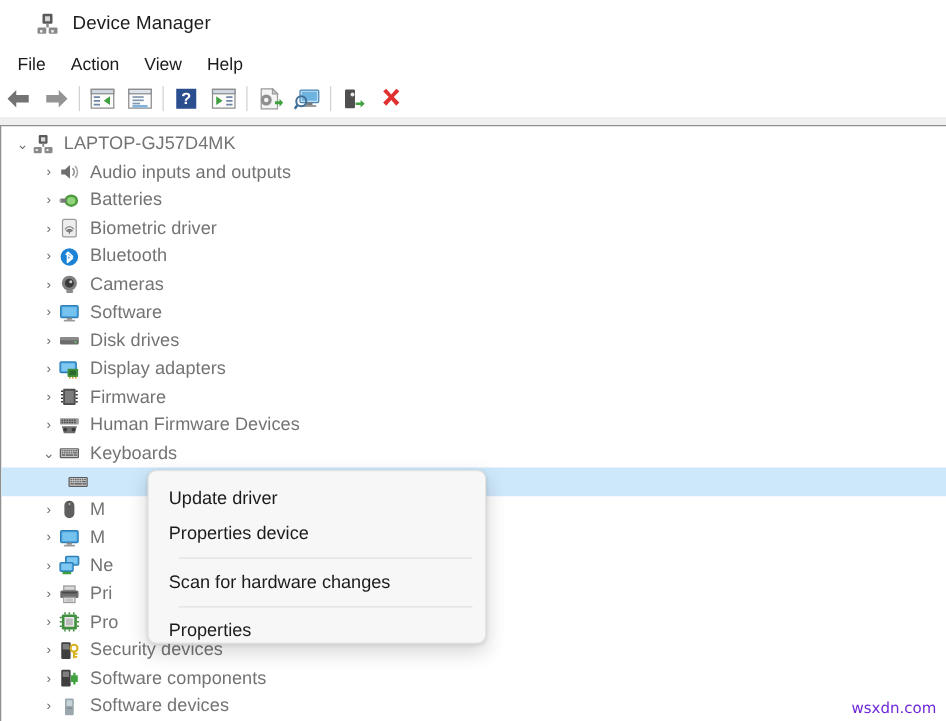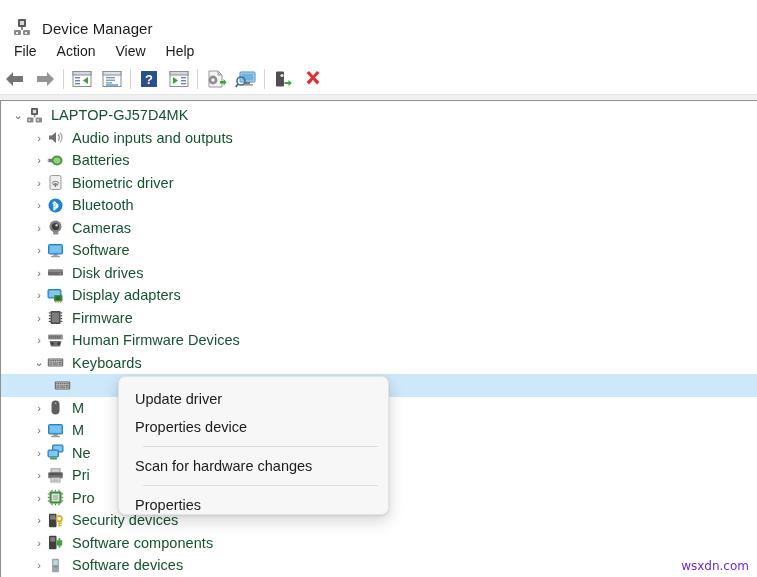--- a/index.html
+++ b/index.html
@@ -5,22 +5,22 @@
   html,body{margin:0;padding:0;}
   body{
     width:757px;height:577px;overflow:hidden;position:relative;
     background:#ffffff;
     font-family:"Liberation Sans", sans-serif;
     -webkit-font-smoothing:antialiased;
   }
 
   
   #titlebar{
-    position:absolute;left:0;top:0;width:600px;height:37px;
-    background:#ffffff;display:flex;align-items:flex-end;
+    position:absolute;left:16px;top:0;width:600px;height:37px;
+    background:#ffffff;display:flex;align-items:center;
   }
   #titlebar .tb-icon{margin-left:12px;width:20px;height:20px;display:block;}
   #titlebar .tb-text{
     margin-left:10px;font-size:15px;color:#1b1b1b;letter-spacing:.1px;
   }
 
   
   #menubar{
     position:absolute;left:0;top:37px;width:757px;height:27px;
     background:#ffffff;display:flex;align-items:center;
@@ -62,21 +62,21 @@
     white-space:nowrap;
   }
   .row .chev{
     width:14px;height:22px;display:flex;align-items:center;justify-content:center;
     font-size:11px;color:#6b6b6b;flex:0 0 auto;
   }
   .row .ico{
     width:18px;height:18px;flex:0 0 auto;display:flex;align-items:center;justify-content:center;
   }
   .row .lbl{
-    margin-left:8px;font-size:14.5px;color:#14532d;letter-spacing:.05px;
+    margin-left:8px;font-size:14.5px;color:#737373;letter-spacing:.05px;
   }
   .row.sel{
     background:#cde8fa;
   }
   .row.sel .lbl{color:#111;}
 
   
   .lvl0{padding-left:10px;}
   .lvl1{padding-left:31px;}
   .lvl2{padding-left:52px;}

